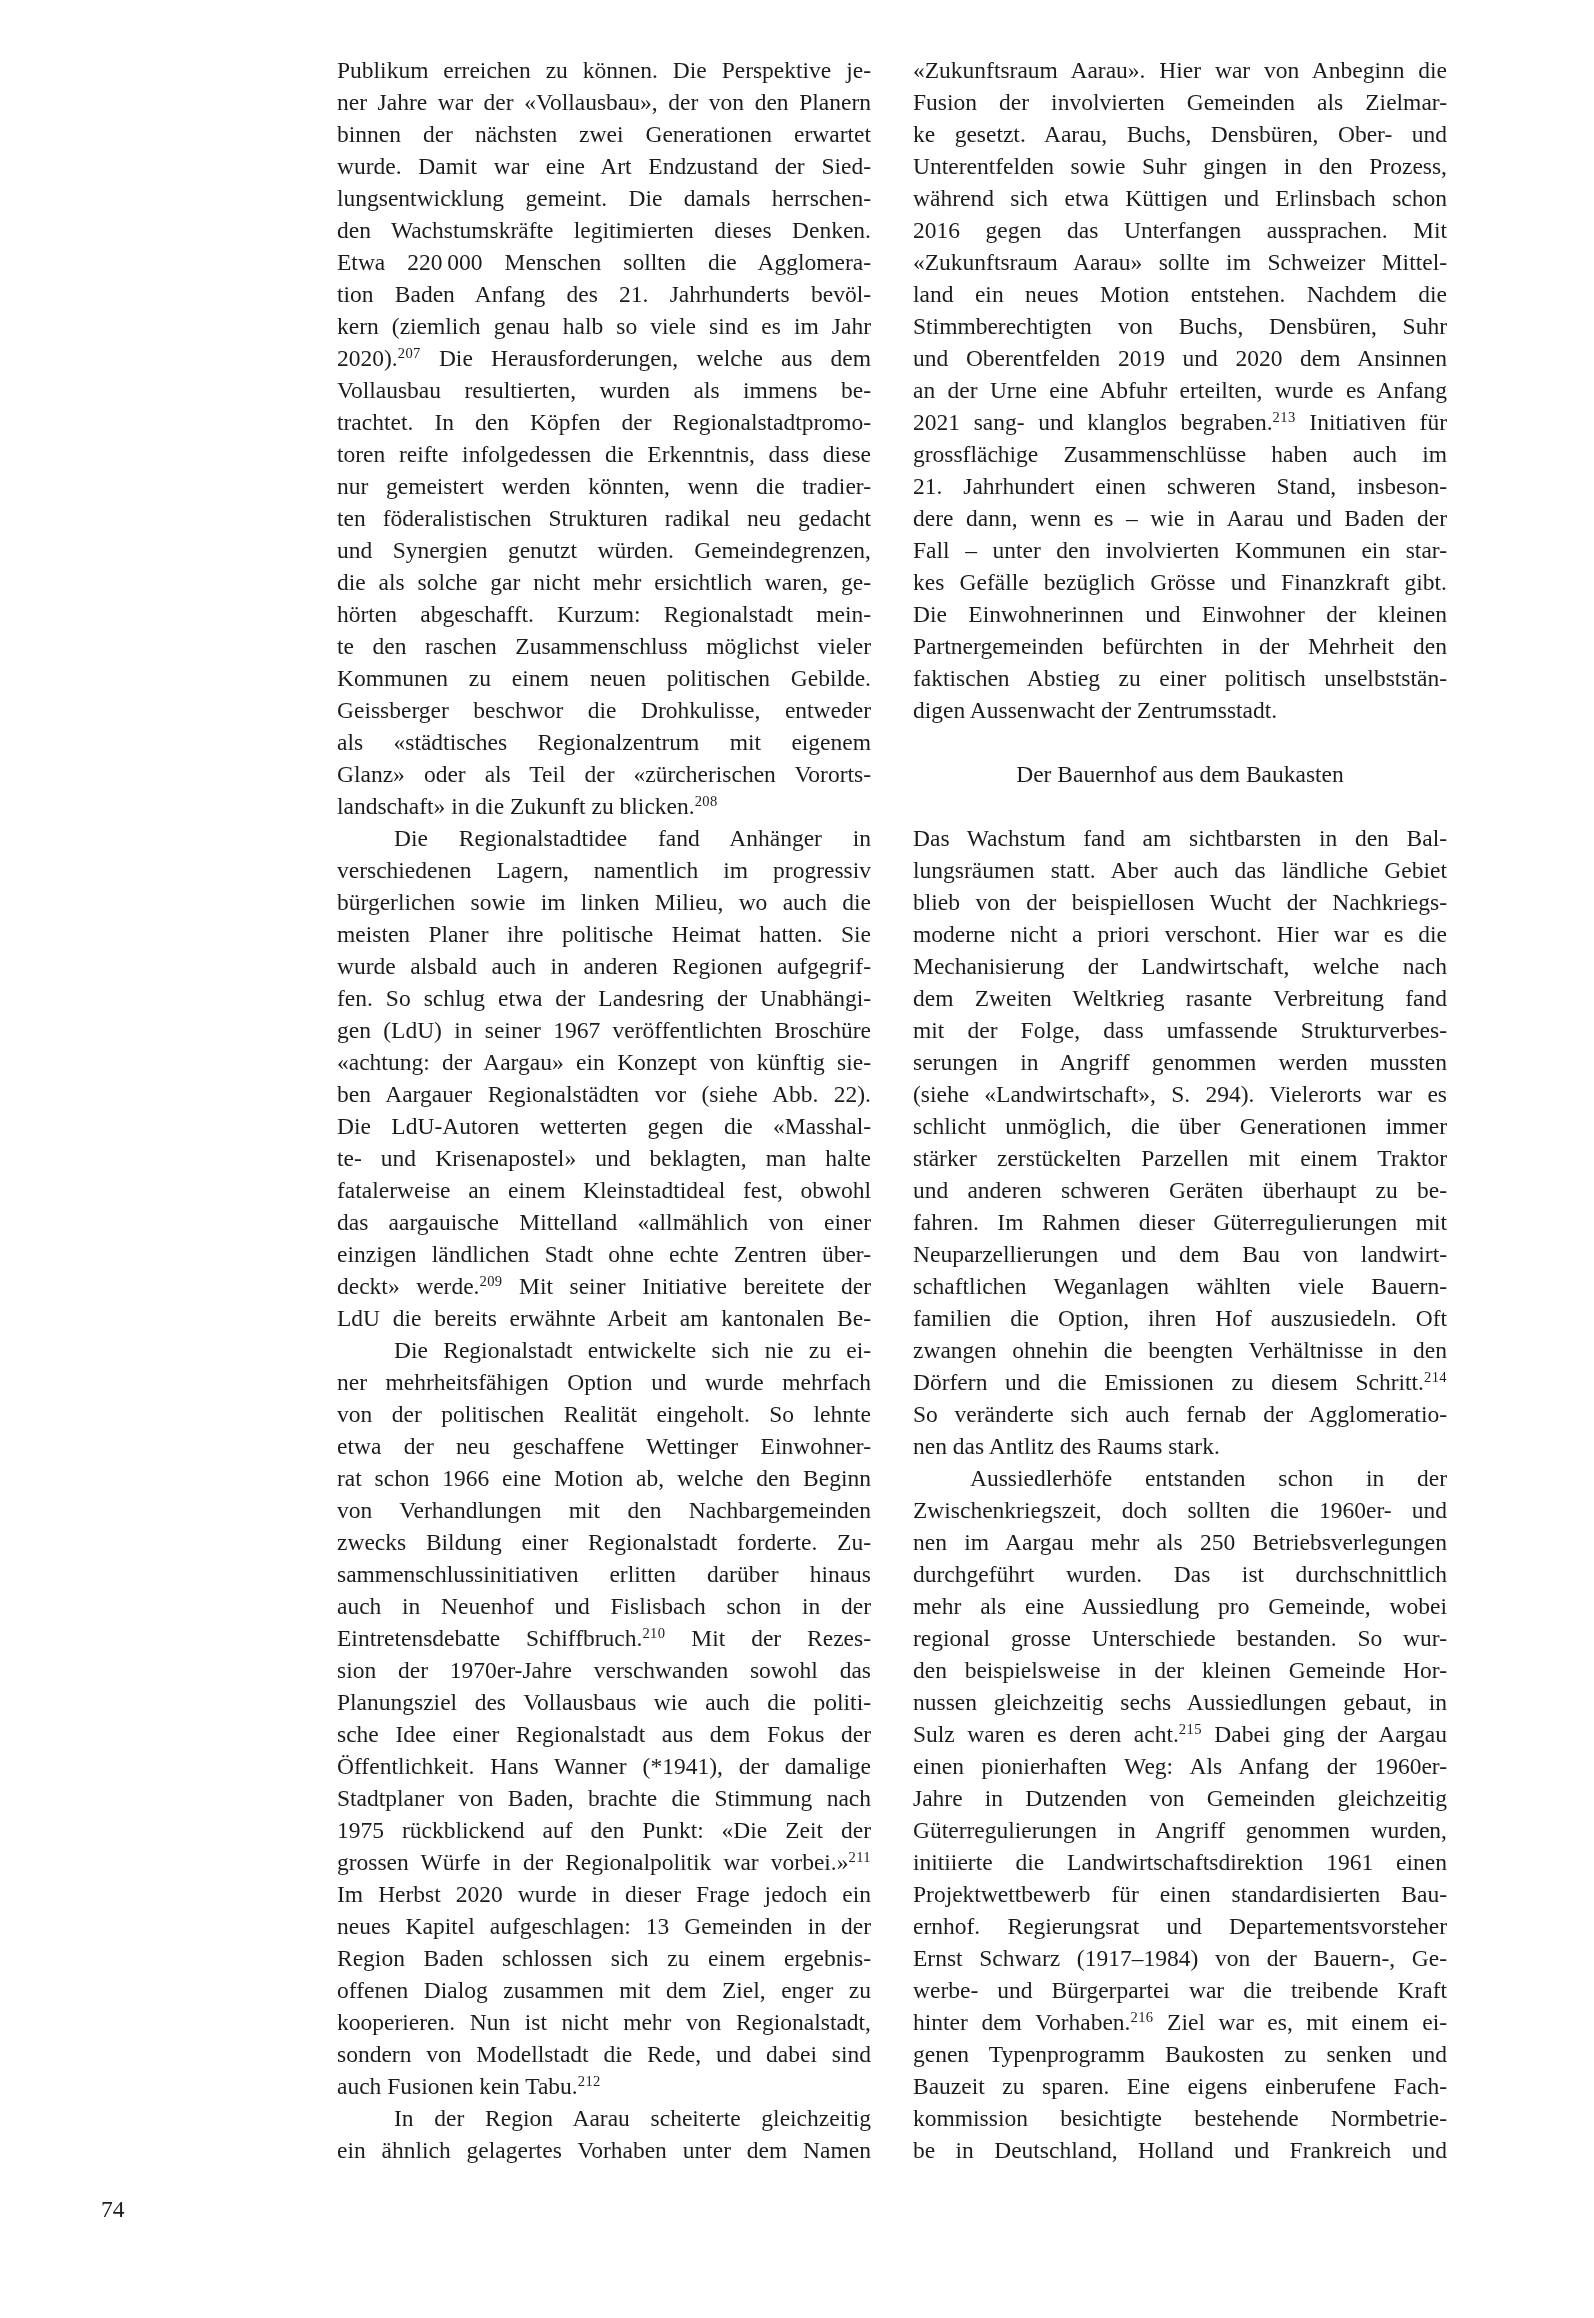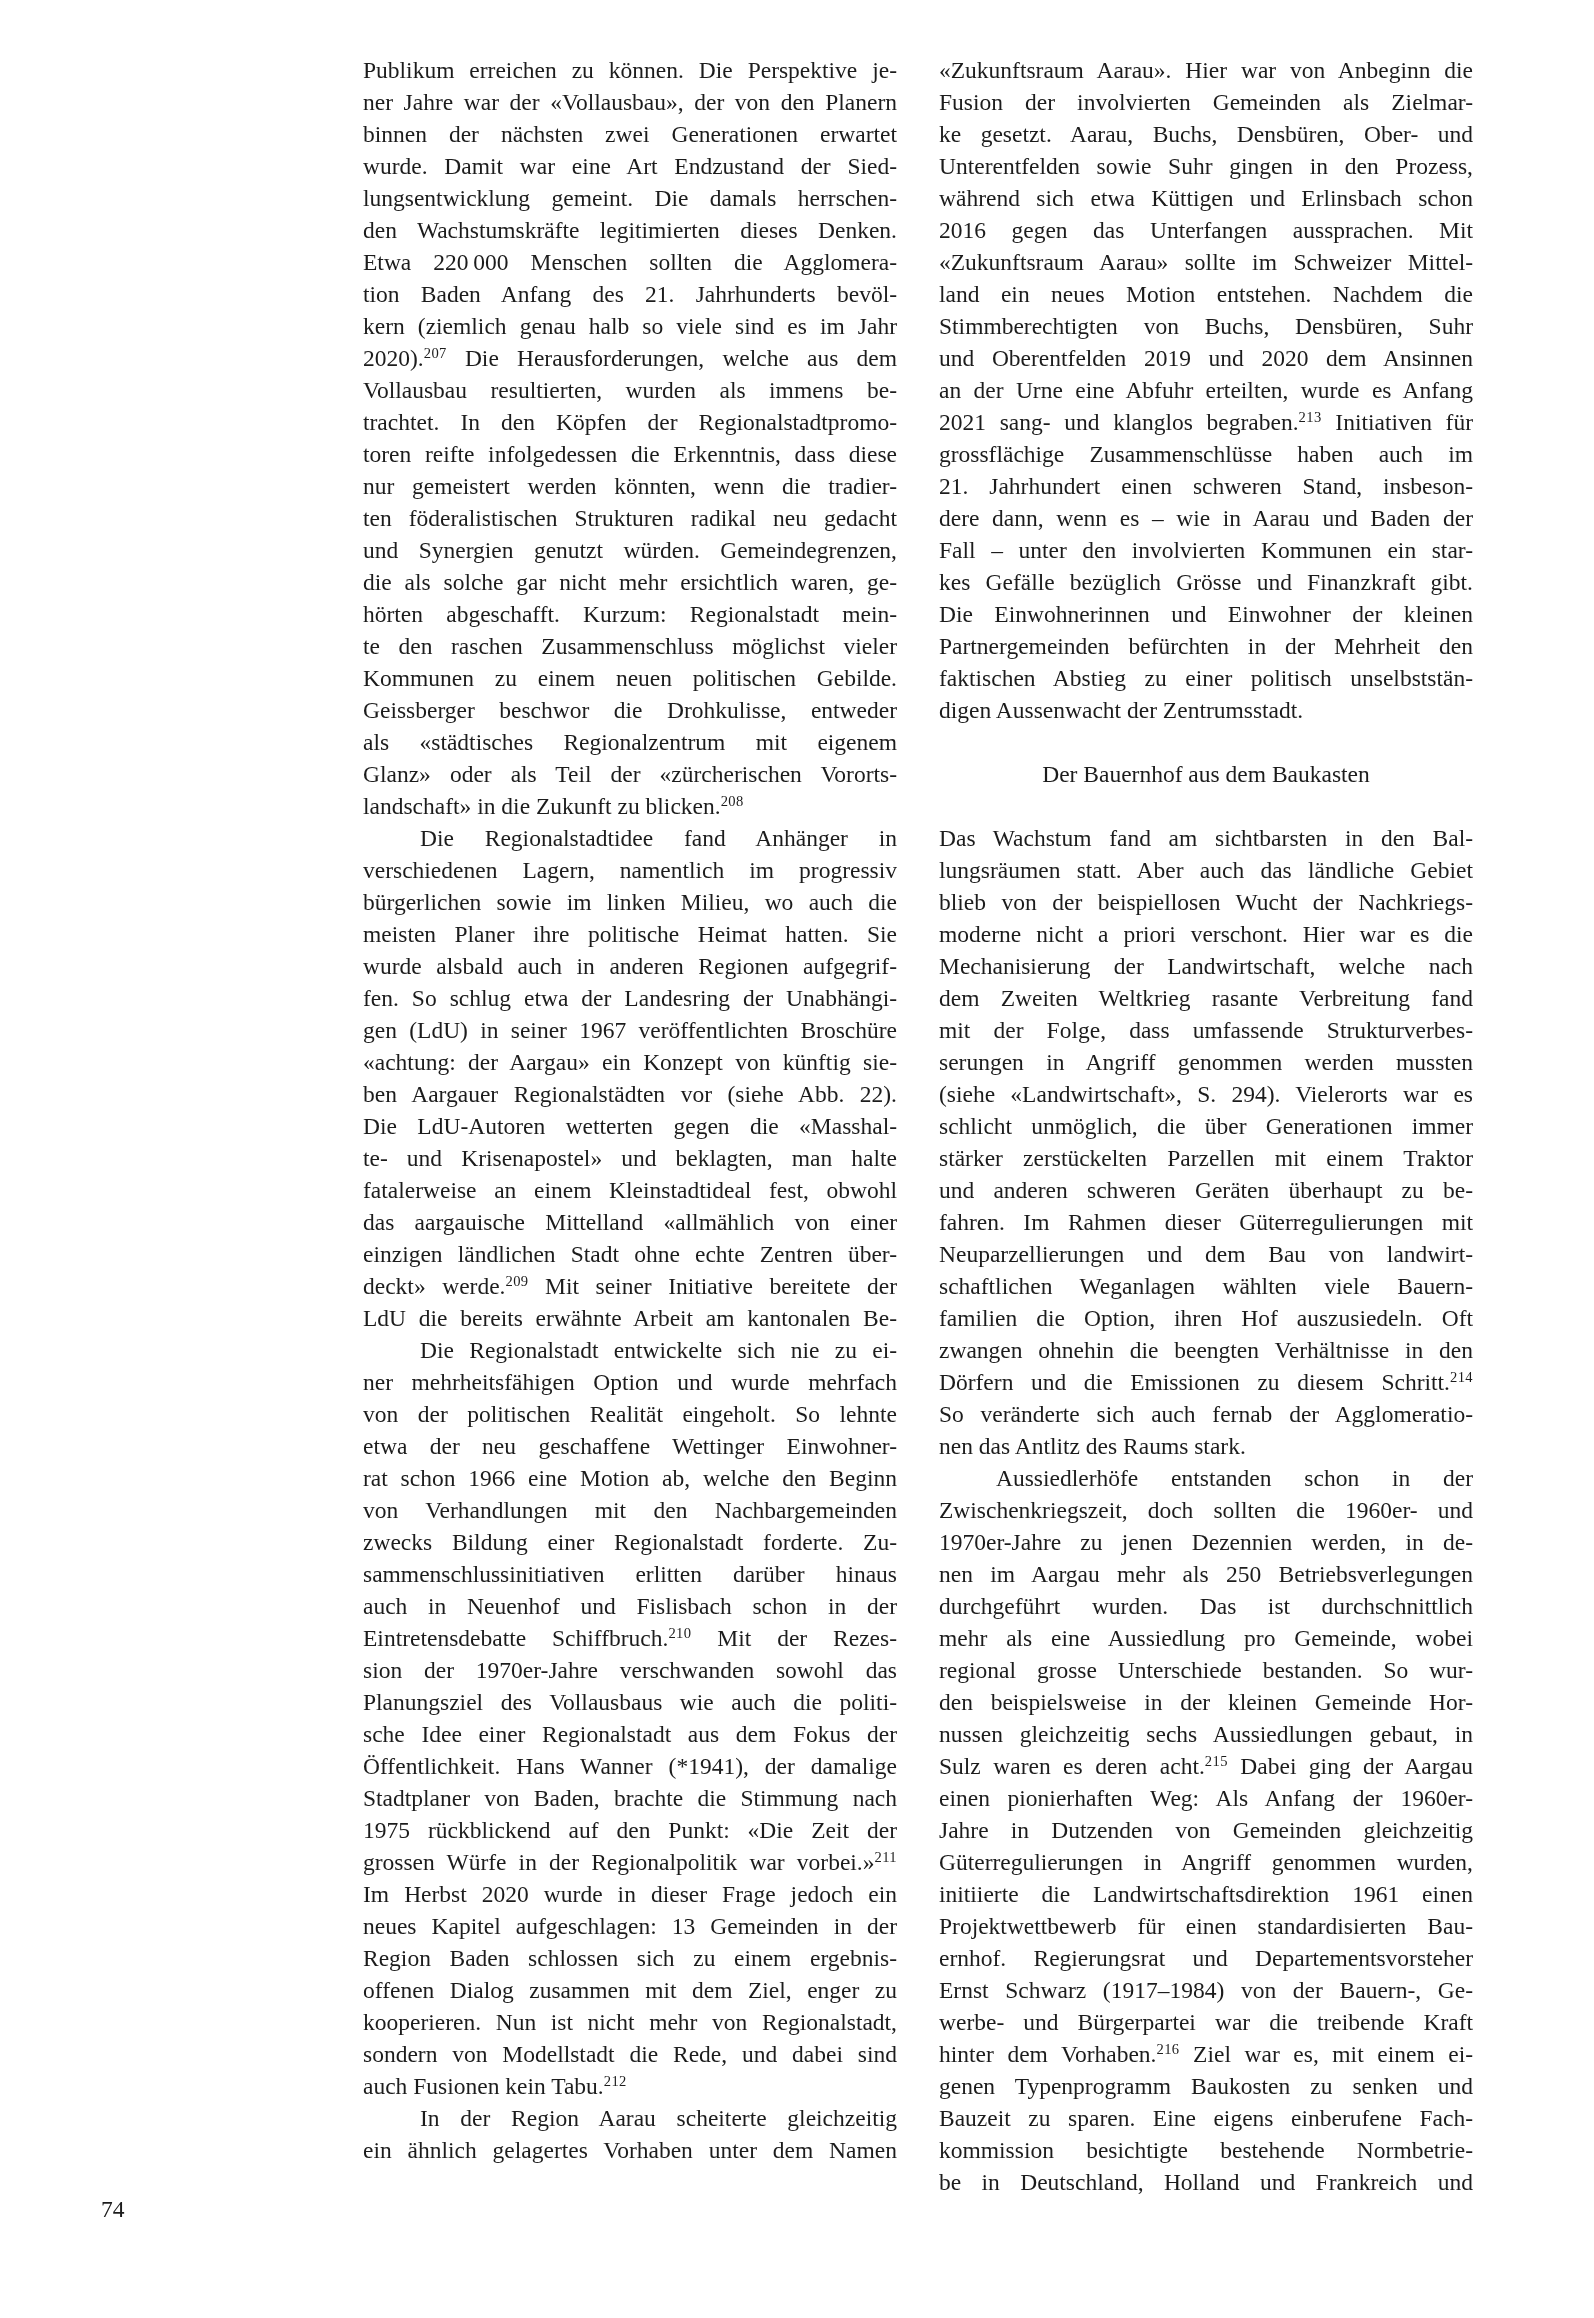--- a/index.html
+++ b/index.html
@@ -14,21 +14,20 @@
     background: #ffffff;
     font-family: "Liberation Serif", "DejaVu Serif", serif;
     color: #1c1c1c;
     overflow: hidden;
   }
   .column {
     position: absolute;
     top: 54px;
     width: 534px;
     font-size: 23.5px;
-    margin-left: 26px;
   }
   #col-left  { left: 337px; }
   #col-right { left: 913px; }
   .line {
     height: 32px;
     line-height: 32px;
     white-space: nowrap;
     text-align: justify;
     
     text-align-last: justify;
@@ -173,21 +172,20 @@
       <div class="line">fahren. Im Rahmen dieser Güterregulierungen mit</div>
       <div class="line">Neuparzellierungen und dem Bau von landwirt-</div>
       <div class="line">schaftlichen Weganlagen wählten viele Bauern-</div>
       <div class="line">familien die Option, ihren Hof auszusiedeln. Oft</div>
       <div class="line">zwangen ohnehin die beengten Verhältnisse in den</div>
       <div class="line">Dörfern und die Emissionen zu diesem Schritt.<sup>214</sup></div>
       <div class="line">So veränderte sich auch fernab der Agglomeratio-</div>
       <div class="line lastline">nen das Antlitz des Raums stark.</div>
       <div class="line indent">Aussiedlerhöfe entstanden schon in der</div>
       <div class="line">Zwischenkriegszeit, doch sollten die 1960er- und</div>
-      <div class="line">1970er-Jahre zu jenen Dezennien werden, in de-</div>
       <div class="line">nen im Aargau mehr als 250 Betriebsverlegungen</div>
       <div class="line">durchgeführt wurden. Das ist durchschnittlich</div>
       <div class="line">mehr als eine Aussiedlung pro Gemeinde, wobei</div>
       <div class="line">regional grosse Unterschiede bestanden. So wur-</div>
       <div class="line">den beispielsweise in der kleinen Gemeinde Hor-</div>
       <div class="line">nussen gleichzeitig sechs Aussiedlungen gebaut, in</div>
       <div class="line">Sulz waren es deren acht.<sup>215</sup> Dabei ging der Aargau</div>
       <div class="line">einen pionierhaften Weg: Als Anfang der 1960er-</div>
       <div class="line">Jahre in Dutzenden von Gemeinden gleichzeitig</div>
       <div class="line">Güterregulierungen in Angriff genommen wurden,</div>

